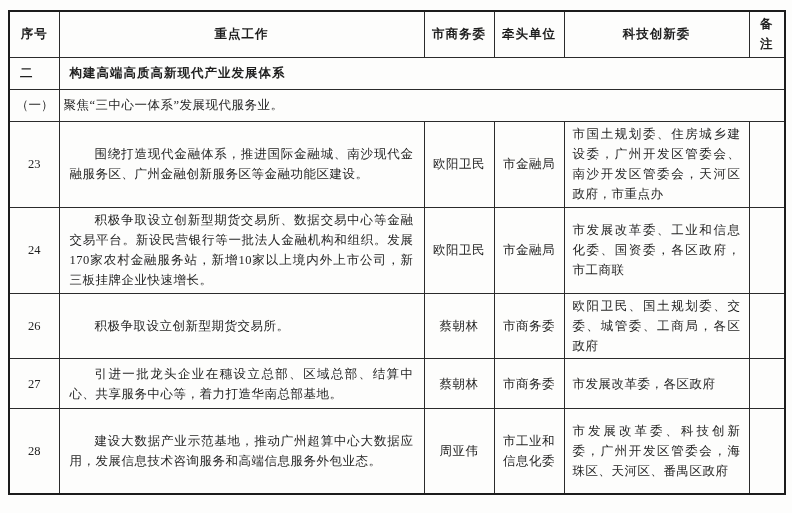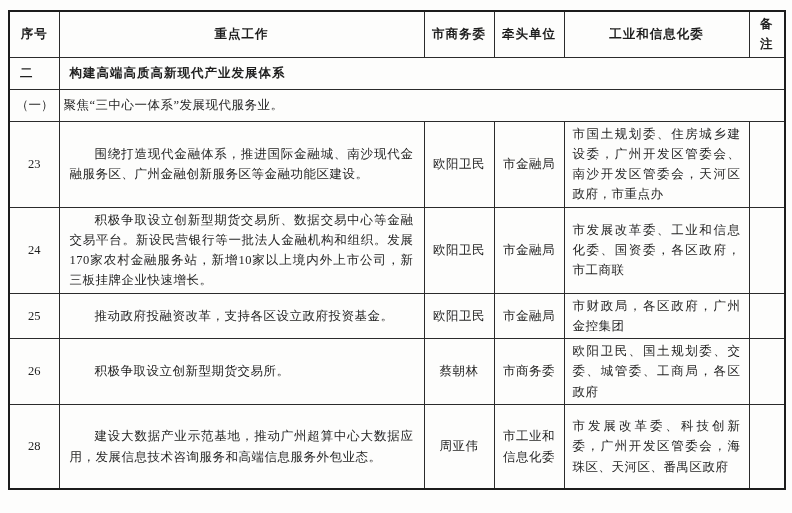--- a/index.html
+++ b/index.html
@@ -86,21 +86,21 @@
     <col style="width:70px">
     <col style="width:185px">
     <col style="width:36px">
   </colgroup>
   <thead>
     <tr style="height:34px">
       <th>序号</th>
       <th>重点工作</th>
       <th>市商务委</th>
       <th>牵头单位</th>
-      <th>工业和信息化委</th>
+      <th>科技创新委</th>
       <th>备注</th>
     </tr>
   </thead>
   <tbody>
     <tr style="height:32px">
       <td class="center section-title">二</td>
       <td class="section-title" colspan="5">构建高端高质高新现代产业发展体系</td>
     </tr>
     <tr style="height:32px">
       <td class="center">（一）</td>
@@ -118,38 +118,38 @@
 
     <tr style="height:85px">
       <td class="center">24</td>
       <td class="work">积极争取设立创新型期货交易所、数据交易中心等金融交易平台。新设民营银行等一批法人金融机构和组织。发展170家农村金融服务站，新增10家以上境内外上市公司，新三板挂牌企业快速增长。</td>
       <td class="leader">欧阳卫民</td>
       <td class="unit">市金融局</td>
       <td class="coop">市发展改革委、工业和信息化委、国资委，各区政府，市工商联</td>
       <td class="center"></td>
     </tr>
 
-    <tr style="height:40px">
-      <td class="center">25</td>
-      <td class="work">推动政府投融资改革，支持各区设立政府投资基金。</td>
-      <td class="leader">欧阳卫民</td>
-      <td class="unit">市金融局</td>
-      <td class="coop">市财政局，各区政府，广州金控集团</td>
-      <td class="center"></td>
-    </tr>
 
     <tr style="height:41px">
       <td class="center">26</td>
       <td class="work">积极争取设立创新型期货交易所。</td>
       <td class="leader">蔡朝林</td>
       <td class="unit">市商务委</td>
       <td class="coop">欧阳卫民、国土规划委、交委、城管委、工商局，各区政府</td>
       <td class="center"></td>
     </tr>
 
+    <tr style="height:50px">
+      <td class="center">27</td>
+      <td class="work">引进一批龙头企业在穗设立总部、区域总部、结算中心、共享服务中心等，着力打造华南总部基地。</td>
+      <td class="leader">蔡朝林</td>
+      <td class="unit">市商务委</td>
+      <td class="coop">市发展改革委，各区政府</td>
+      <td class="center"></td>
+    </tr>
 
     <tr style="height:85px">
       <td class="center">28</td>
       <td class="work">建设大数据产业示范基地，推动广州超算中心大数据应用，发展信息技术咨询服务和高端信息服务外包业态。</td>
       <td class="leader">周亚伟</td>
       <td class="unit">市工业和信息化委</td>
       <td class="coop">市发展改革委、科技创新委，广州开发区管委会，海珠区、天河区、番禺区政府</td>
       <td class="center"></td>
     </tr>
   </tbody>

